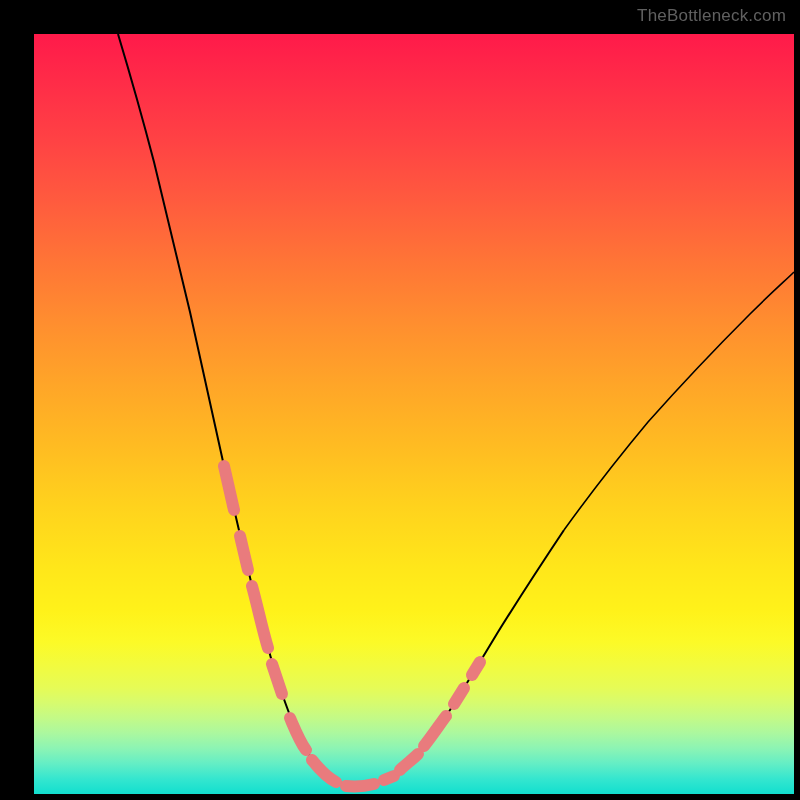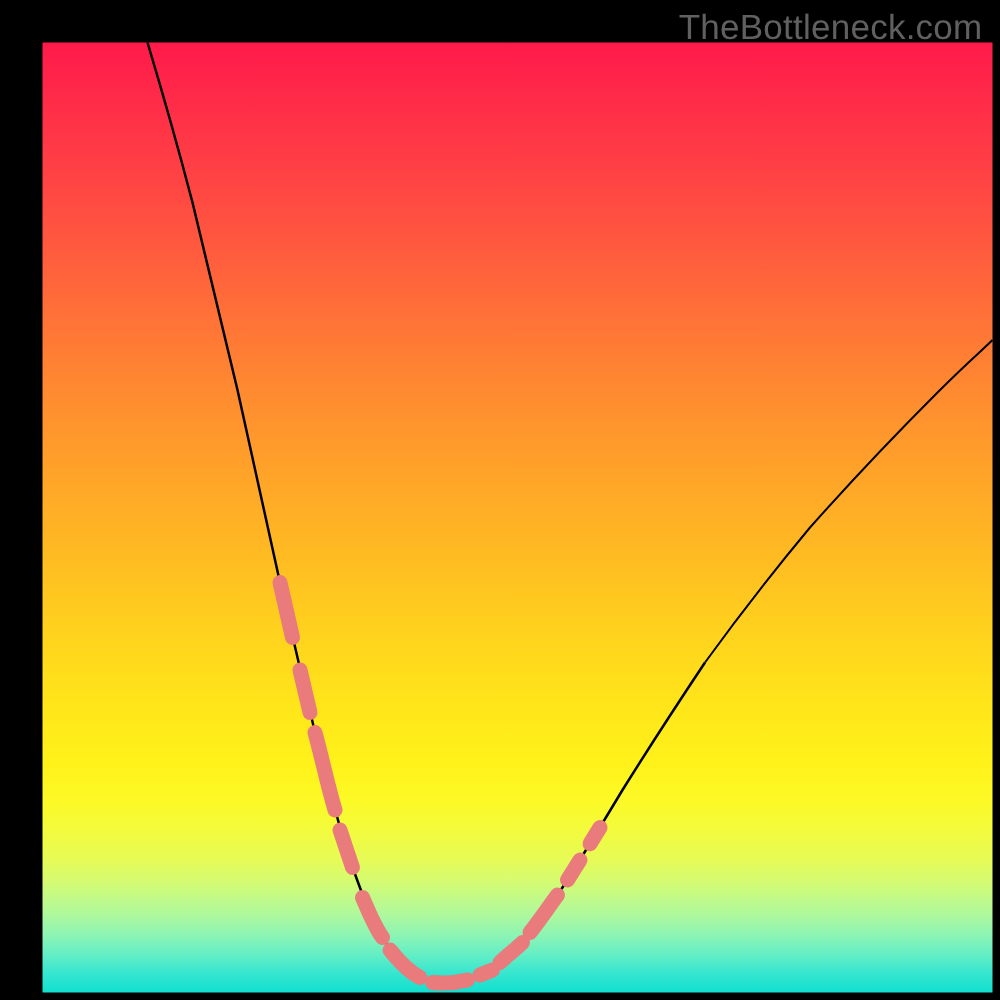--- a/index.html
+++ b/index.html
@@ -48,21 +48,21 @@
       #64eec5 96%,
       #35e6cf 98%,
       #12dfcf 100%
     );
   }
   .watermark {
     position: absolute;
     top: 6px;
     right: 14px;
     color: #606060;
-    font-size: 28px;
+    font-size: 17px;
     font-weight: 500;
     letter-spacing: 0.2px;
     user-select: none;
   }
   svg.curve {
     position: absolute;
     left: 0;
     top: 0;
     width: 760px;
     height: 760px;

